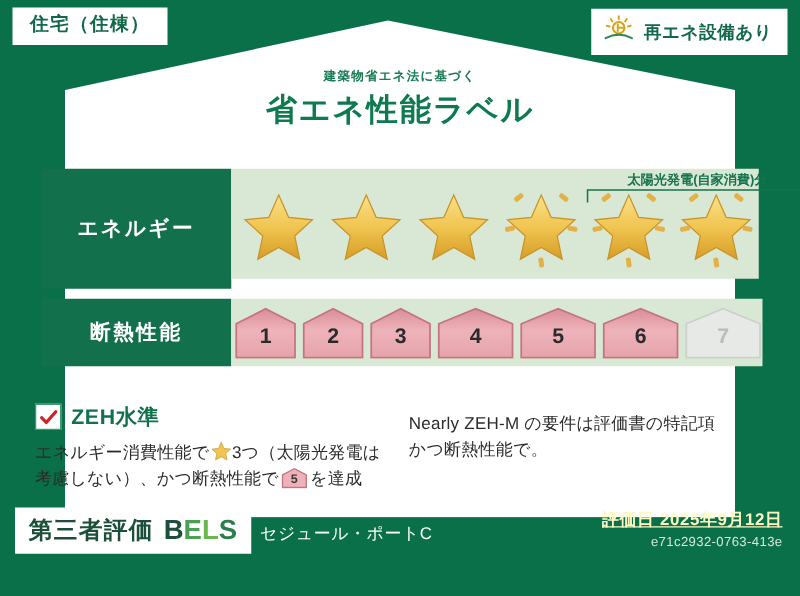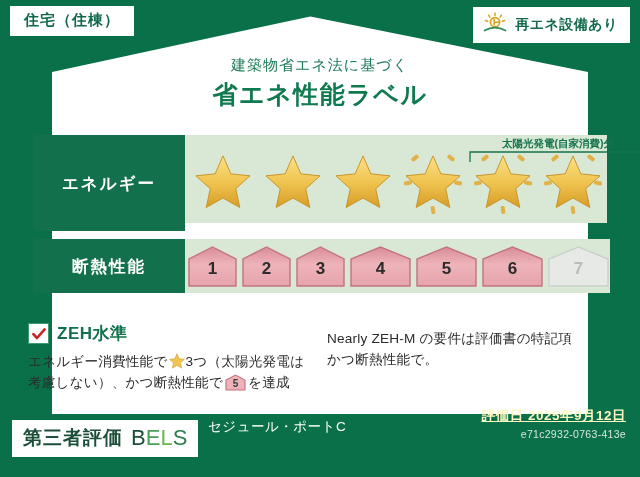--- a/index.html
+++ b/index.html
@@ -31,21 +31,21 @@
     position:absolute;right:10px;top:7px;
     background:#ffffff;
     padding:5px 12px 5px 9px;
     display:flex;align-items:center;gap:7px;
     z-index:8;white-space:nowrap;font-family:Liberation Serif, serif;
   }
   .badge-renew .txt{color:#12694a;font-size:14px;font-weight:bold;letter-spacing:.5px;}
 
   
   .title-wrap{position:absolute;left:0;top:56px;width:640px;text-align:center;z-index:6;}
-  .title-sub{color:#1a7a55;font-size:15px;font-weight:normal;letter-spacing:1px;line-height:1.2;}
+  .title-sub{color:#1a7a55;font-size:10px;font-weight:bold;letter-spacing:1px;line-height:1.2;}
   .title-main{color:#0f7a4f;font-size:25px;font-weight:bold;letter-spacing:1.5px;margin-top:6px;line-height:1.15;}
 
   
   .perf-block{position:absolute;left:33px;top:135px;width:574px;z-index:6;}
   .perf-row{display:flex;align-items:stretch;margin-bottom:8px;}
   .perf-key{
     background:#12704c;color:#ffffff;
     width:152px;min-width:152px;
     display:flex;flex-direction:column;align-items:center;justify-content:center;
     font-size:16.5px;font-weight:bold;letter-spacing:2px;line-height:1.35;
@@ -97,25 +97,25 @@
   .inline-house span{
     position:absolute;left:0;top:0;width:21px;height:17px;
     display:flex;align-items:center;justify-content:center;
     font-size:10px;font-weight:bold;color:#3a3a3a;padding-top:3px;box-sizing:border-box;
   }
   .zehm-logo{display:inline-flex;align-items:flex-end;gap:1px;margin-left:4px;vertical-align:-6px;}
 
   
   .footer{position:absolute;left:0;bottom:0;width:640px;height:63px;z-index:7;}
   .bels-box{
-    position:absolute;left:12px;top:24px;background:#ffffff;
+    position:absolute;left:12px;top:10px;background:#ffffff;
     padding:5px 11px 6px 11px;display:flex;align-items:flex-end;gap:8px;white-space:nowrap;
   }
   .bels-jp{color:#1c4f3a;font-size:19px;font-weight:bold;letter-spacing:1px;}
-  .bels-en{font-size:22px;font-weight:normal;letter-spacing:0px;}
+  .bels-en{font-size:22px;font-weight:bold;letter-spacing:0px;}
   .bels-en .b1{color:#1c4f3a;}
   .bels-en .b2{color:#4ca055;}
   .bels-en .b3{color:#6ab64f;}
   .bels-en .b4{color:#2e7d4f;}
   .bldg-name{
     position:absolute;left:208px;top:22px;color:#ffffff;
     font-size:13.5px;letter-spacing:.5px;white-space:nowrap;
   }
   .eval-date{
     position:absolute;right:14px;top:11px;color:#fef9c3;

